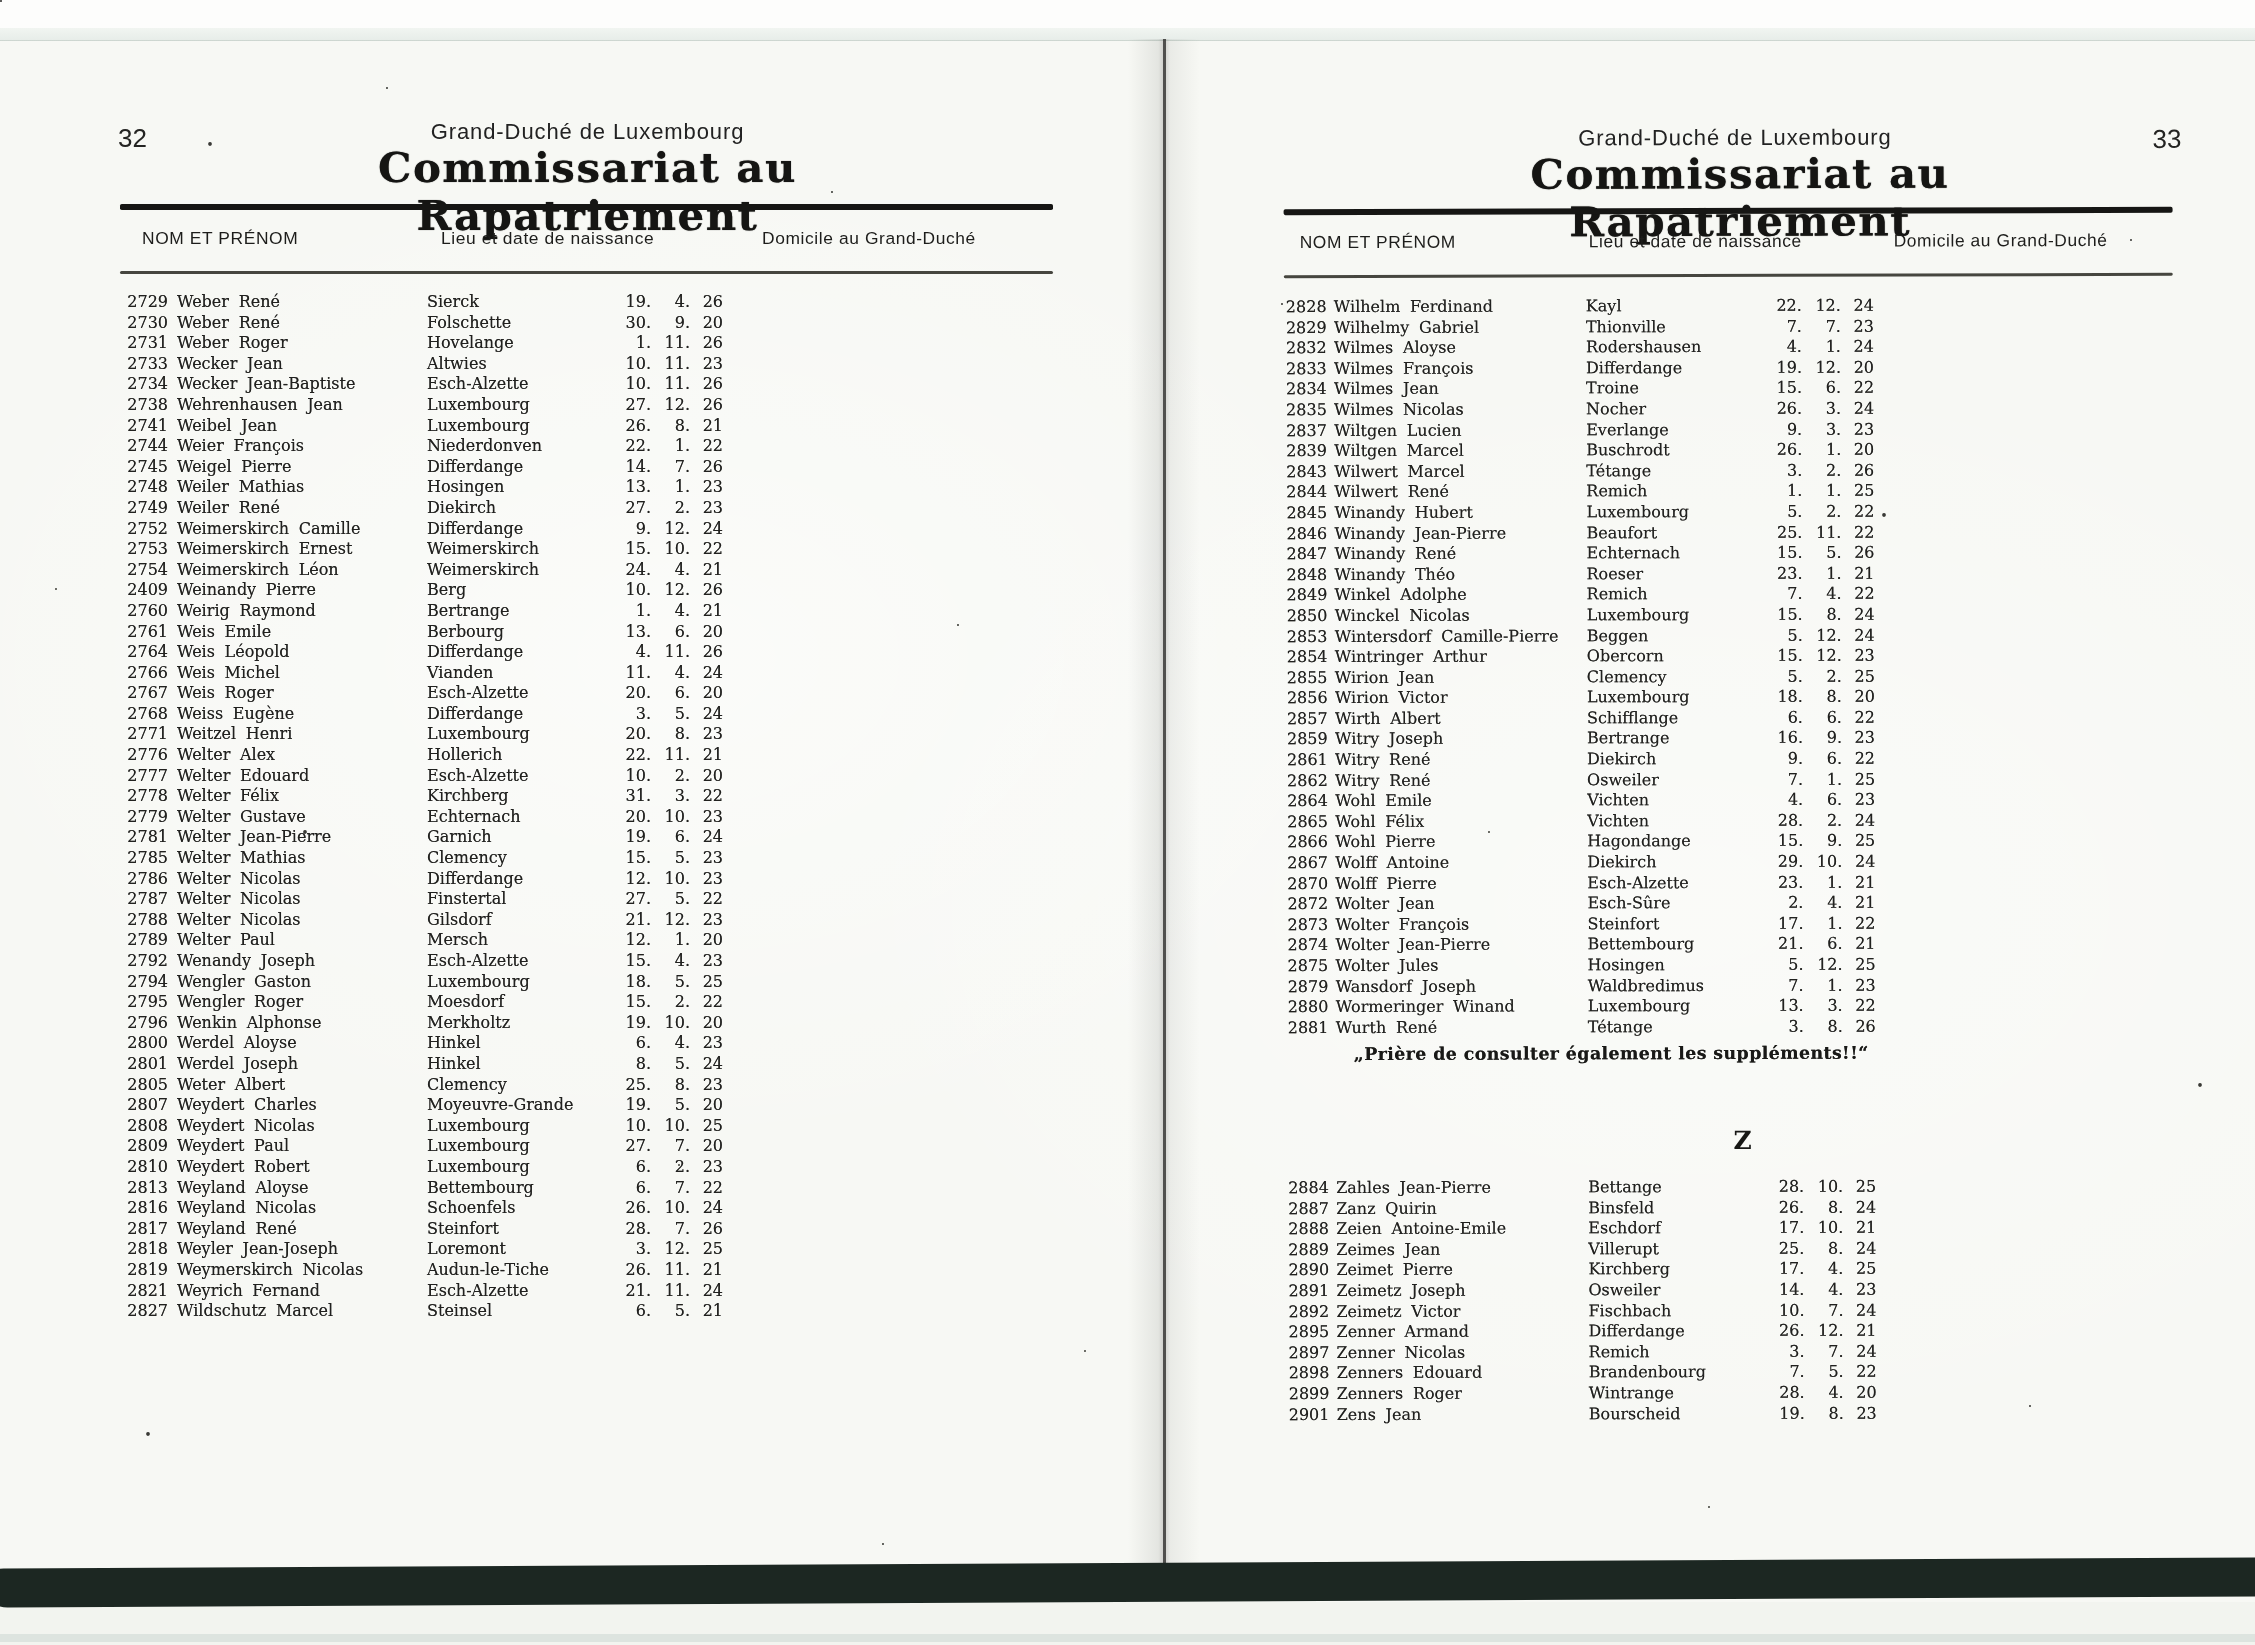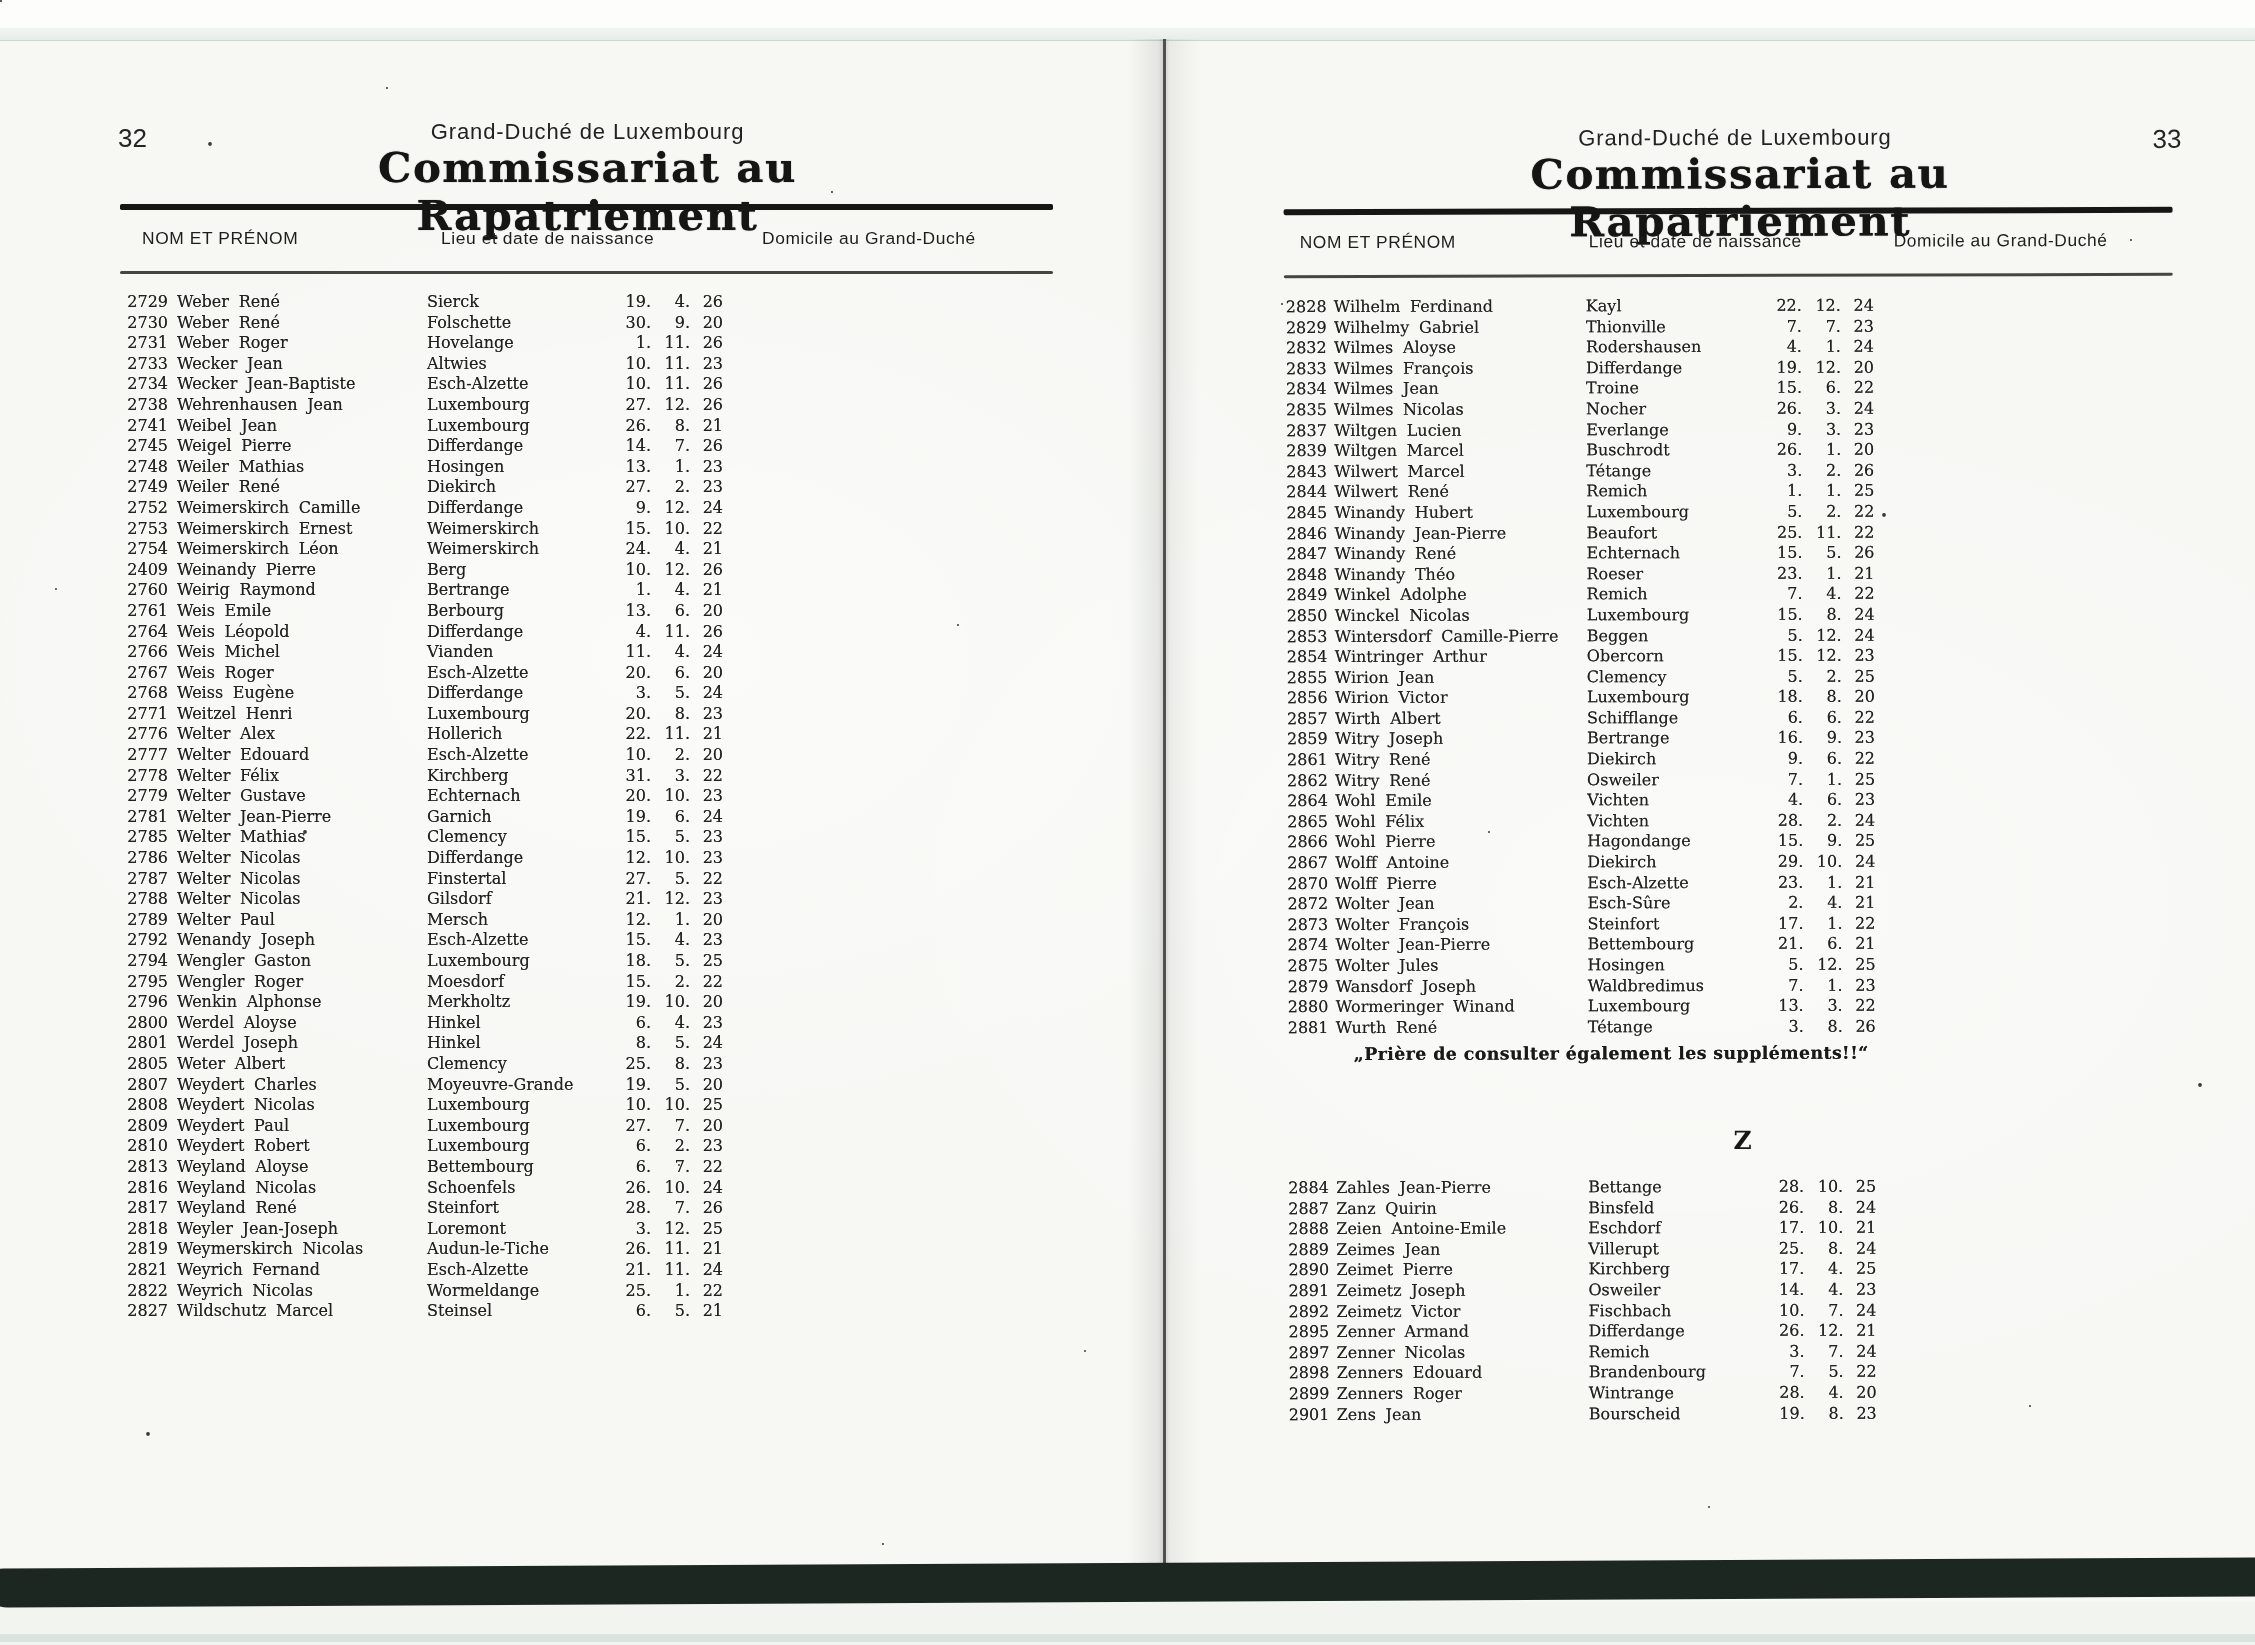--- a/index.html
+++ b/index.html
@@ -125,20 +125,27 @@
     <span class="c-dom"></span>
   </div>
         <div class="row">
     <span class="c-num">2741</span>
     <span class="c-name">Weibel Jean</span>
     <span class="c-place">Luxembourg</span>
     <span class="c-date"><i class="d">26.</i><i class="m">8.</i><i class="y">21</i></span>
     <span class="c-dom"></span>
   </div>
         <div class="row">
+    <span class="c-num">2744</span>
+    <span class="c-name">Weier François</span>
+    <span class="c-place">Niederdonven</span>
+    <span class="c-date"><i class="d">22.</i><i class="m">1.</i><i class="y">22</i></span>
+    <span class="c-dom"></span>
+  </div>
+        <div class="row">
     <span class="c-num">2745</span>
     <span class="c-name">Weigel Pierre</span>
     <span class="c-place">Differdange</span>
     <span class="c-date"><i class="d">14.</i><i class="m">7.</i><i class="y">26</i></span>
     <span class="c-dom"></span>
   </div>
         <div class="row">
     <span class="c-num">2748</span>
     <span class="c-name">Weiler Mathias</span>
     <span class="c-place">Hosingen</span>
@@ -409,27 +416,20 @@
     <span class="c-name">Weymerskirch Nicolas</span>
     <span class="c-place">Audun-le-Tiche</span>
     <span class="c-date"><i class="d">26.</i><i class="m">11.</i><i class="y">21</i></span>
     <span class="c-dom"></span>
   </div>
         <div class="row">
     <span class="c-num">2821</span>
     <span class="c-name">Weyrich Fernand</span>
     <span class="c-place">Esch-Alzette</span>
     <span class="c-date"><i class="d">21.</i><i class="m">11.</i><i class="y">24</i></span>
-    <span class="c-dom"></span>
-  </div>
-        <div class="row">
-    <span class="c-num">2822</span>
-    <span class="c-name">Weyrich Nicolas</span>
-    <span class="c-place">Wormeldange</span>
-    <span class="c-date"><i class="d">25.</i><i class="m">1.</i><i class="y">22</i></span>
     <span class="c-dom"></span>
   </div>
         <div class="row">
     <span class="c-num">2827</span>
     <span class="c-name">Wildschutz Marcel</span>
     <span class="c-place">Steinsel</span>
     <span class="c-date"><i class="d">6.</i><i class="m">5.</i><i class="y">21</i></span>
     <span class="c-dom"></span>
   </div>
       </div>

